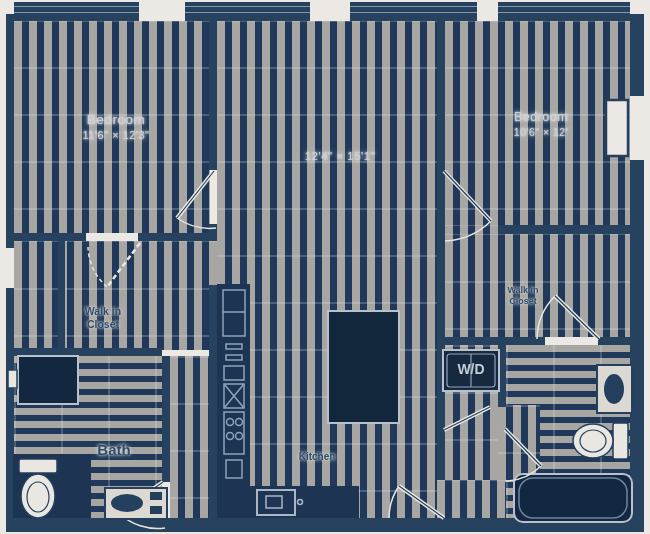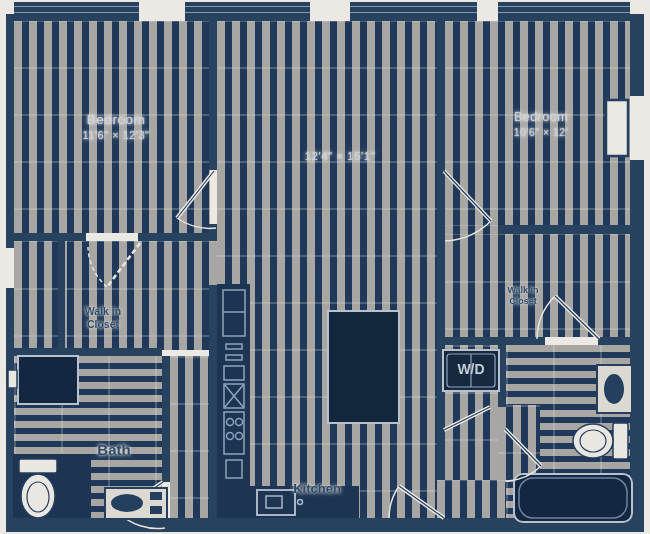--- a/index.html
+++ b/index.html
@@ -179,17 +179,17 @@
     <div>Closet</div>
   </div>
 
   <div class="lbl lbl-dark" style="left:523px;top:296px;font-size:9px;">
     <div>Walk in</div>
     <div>Closet</div>
   </div>
 
   <div class="lbl lbl-dark" style="left:114px;top:450px;font-size:15px;">Bath</div>
 
-  <div class="lbl lbl-dark" style="left:317px;top:457px;font-size:13px;margin-top:32px;">Kitchen</div>
+  <div class="lbl lbl-dark" style="left:317px;top:457px;font-size:10px;">Kitchen</div>
 
   <div class="lbl" style="left:471px;top:370px;font-size:14px;font-weight:bold;color:#c4ccd6;">W/D</div>
 
 </div>
 
 </body></html>

